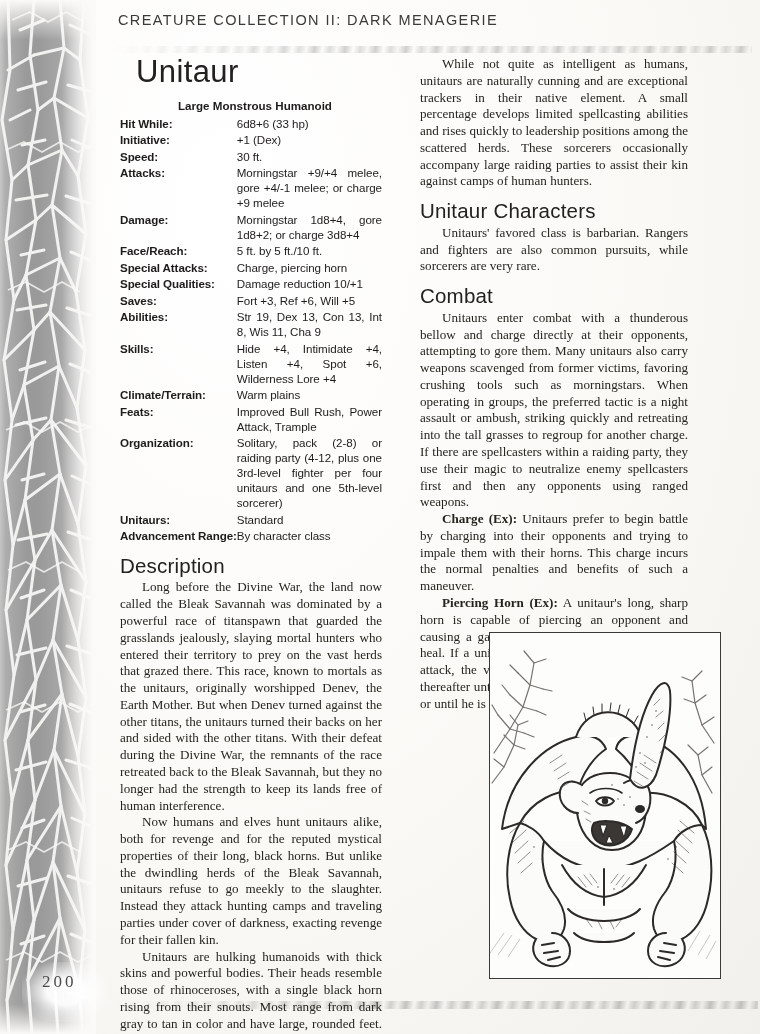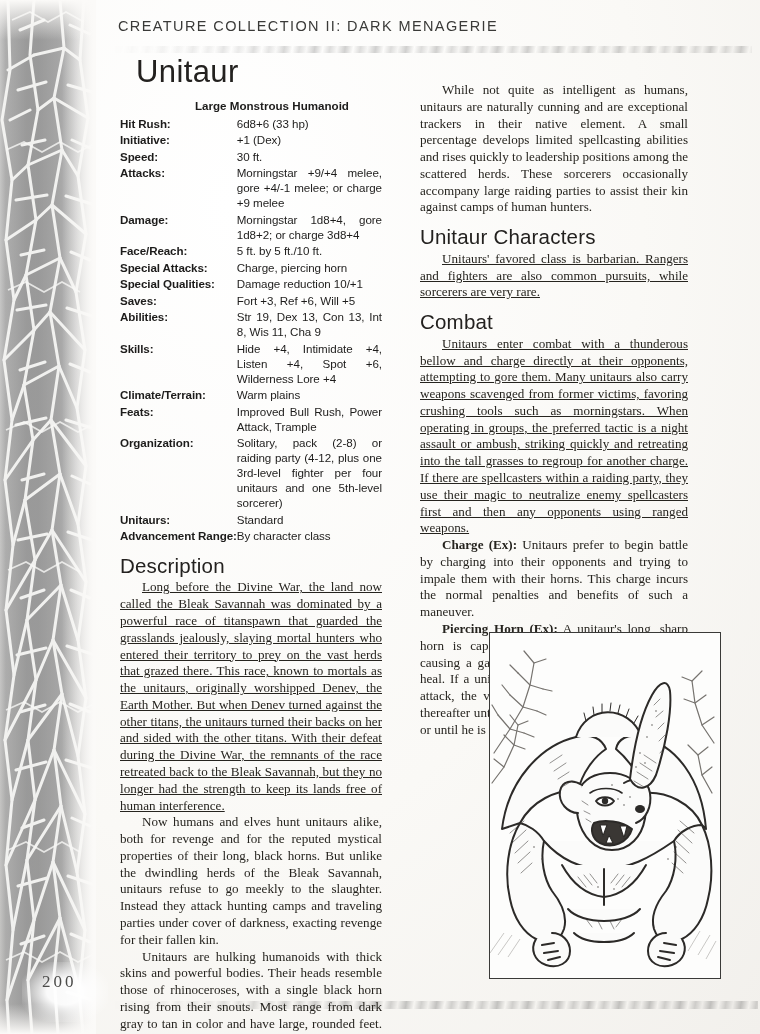--- a/index.html
+++ b/index.html
@@ -40,21 +40,21 @@
     position:absolute;left:0;top:0;width:100%;height:40px;
     background:linear-gradient(180deg, rgba(251,250,248,1) 0%, rgba(251,250,248,0) 100%);
   }
   #left-bottom-fade{
     position:absolute;left:0;bottom:0;width:100%;height:30px;
     background:linear-gradient(0deg, rgba(251,250,248,1) 0%, rgba(251,250,248,0) 100%);
   }
 
   
   #runhead{
-    position:absolute;left:118px;top:18px;
+    position:absolute;left:118px;top:12px;
     font-family:"Liberation Sans", sans-serif;
     font-size:14.5px;letter-spacing:1.4px;
     color:#3a3a38;font-weight:400;
     white-space:nowrap;
   }
   .rule-top{
     position:absolute;left:110px;top:46px;width:642px;height:7px;
     background:
       repeating-linear-gradient(100deg,
         rgba(60,60,60,0.0) 0px, rgba(60,60,60,0.30) 7px,
@@ -83,38 +83,38 @@
   }
   #folio{
     position:absolute;left:42px;top:972px;
     font-family:"Liberation Serif", serif;
     font-size:17px;letter-spacing:3px;color:#4b4b49;
   }
 
   
   .col{position:absolute;top:56px;}
   #col-left{left:120px;width:262px;}
-  #col-right{left:420px;width:268px;margin-top:26px;}
+  #col-right{left:420px;width:268px;}
 
   h1#creature-name{
     font-family:"Liberation Sans", sans-serif;
     font-weight:400;font-size:31px;margin:0 0 12px 16px;
     color:#23211f;letter-spacing:.4px;line-height:1;
   }
   h2.sec{
     font-family:"Liberation Sans", sans-serif;
     font-weight:400;font-size:20.5px;color:#23211f;
     margin:9px 0 1px 0;letter-spacing:.2px;line-height:1.15;
   }
 
   
   #stat-type{
     font-family:"Liberation Sans", sans-serif;
     font-weight:700;font-size:11.6px;color:#1d1c1b;
-    margin-left:75px;margin-bottom:2px;line-height:1.28;
+    margin-left:58px;margin-bottom:2px;line-height:1.28;
   }
   table#statblock{border-collapse:collapse;width:262px;}
   table#statblock td{
     vertical-align:top;padding:0 0 1.5px 0;
     font-size:11.6px;line-height:1.295;color:#1d1c1b;
   }
   td.lbl{
     font-family:"Liberation Sans", sans-serif;
     font-weight:700;width:111px;white-space:nowrap;
     letter-spacing:-0.1px;
@@ -127,21 +127,21 @@
 
   
   p.body{
     margin:0;text-indent:22px;text-align:justify;
     font-size:13.1px;line-height:1.282;color:#26241f;
     font-family:"Liberation Serif", serif;
     -webkit-hyphens:auto;hyphens:auto;
   }
   p.body + p.body{margin-top:0;}
   p.body b{font-weight:700;}
-  h2.sec + p.body{margin-top:2px;text-decoration:underline;}
+  h2.sec + p.body{margin-top:2px;}
 
   
   #illustration{
     position:absolute;left:489px;top:632px;
     width:230px;height:345px;
     border:1.4px solid #3a3a38;
     background:#fdfdfc;overflow:hidden;
   }
   #illustration svg{display:block;}
 </style>
@@ -207,21 +207,21 @@
 
   <div class="col" id="col-left">
 
     <h1 id="creature-name">Unitaur</h1>
 
     <div id="stat-type">Large Monstrous Humanoid</div>
 
     <table id="statblock">
       <tbody>
         <tr>
-            <td class="lbl">Hit Rush:</td>
+            <td class="lbl">Hit While:</td>
             <td class="val">6d8+6 (33 hp)</td>
           </tr>
         <tr>
             <td class="lbl">Initiative:</td>
             <td class="val">+1 (Dex)</td>
           </tr>
         <tr>
             <td class="lbl">Speed:</td>
             <td class="val">30 ft.</td>
           </tr>

